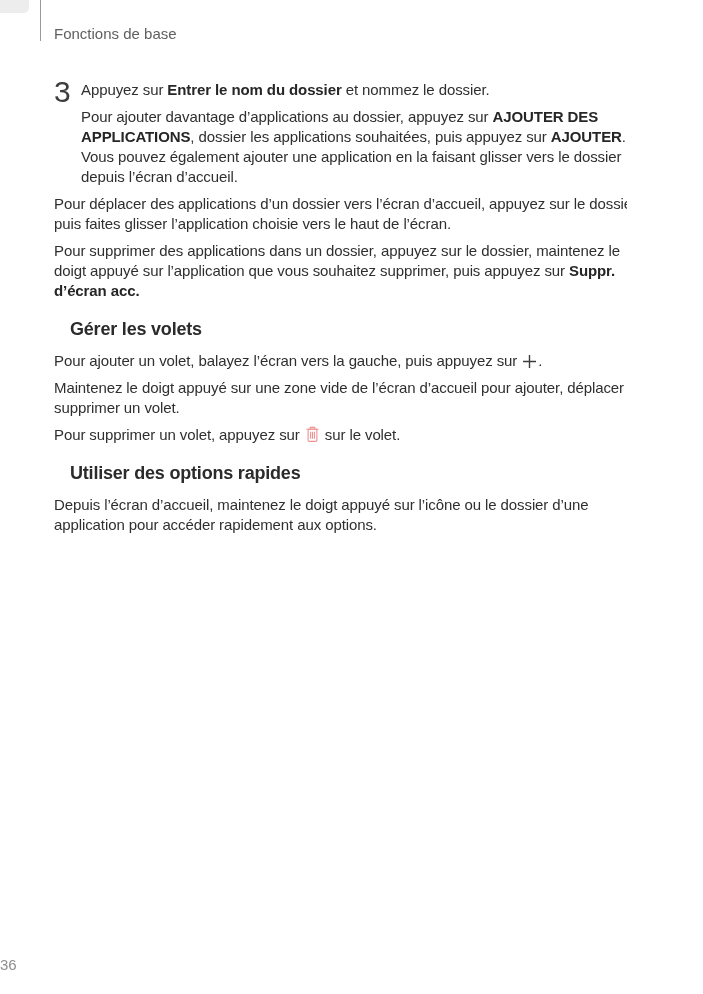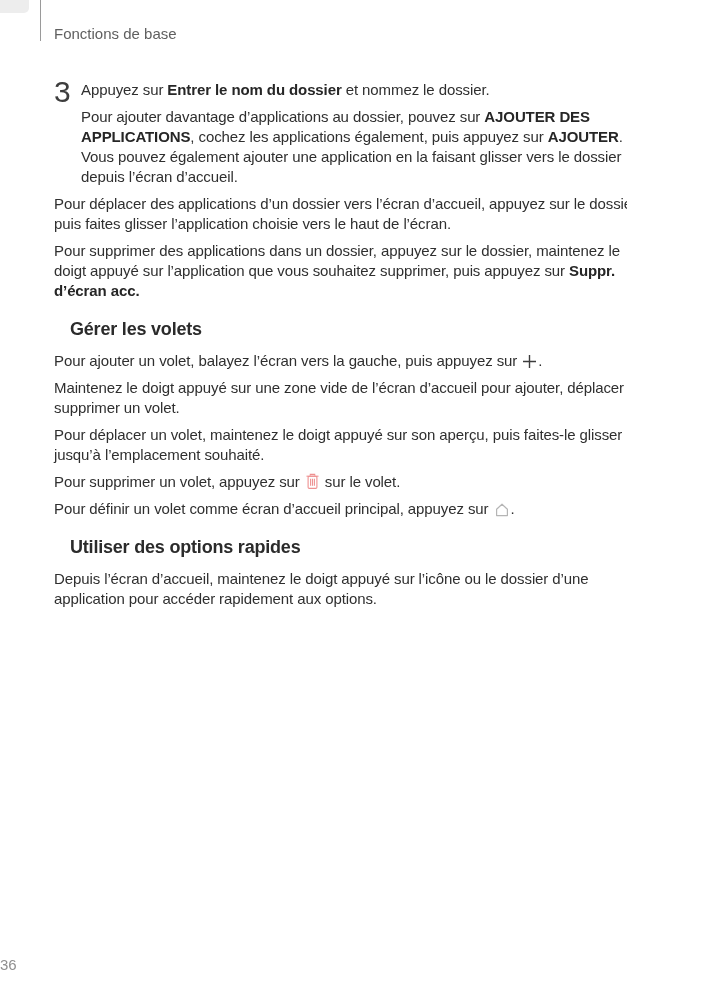--- a/index.html
+++ b/index.html
@@ -89,50 +89,46 @@
   <div class="corner-artifact"></div>
   <div class="header-rule"></div>
   <div class="running-header">Fonctions de base</div>
 
   <div class="content">
 
     <div class="step">
       <div class="step-number">3</div>
       <div class="step-body">
         <p class="para"><span>Appuyez sur </span><b>Entrer le nom du dossier</b><span> et nommez le dossier.</span></p>
-        <p class="para"><span>Pour ajouter davantage d’applications au dossier, pouvez sur </span><b>AJOUTER DES APPLICATIONS</b><span>, cochez les applications également, puis appuyez sur </span><b>AJOUTER</b><span>. Vous pouvez également ajouter une application en la faisant glisser vers le dossier depuis l’écran d’accueil.</span></p>
+        <p class="para"><span>Pour ajouter davantage d’applications au dossier, appuyez sur </span><b>AJOUTER DES APPLICATIONS</b><span>, dossier les applications souhaitées, puis appuyez sur </span><b>AJOUTER</b><span>. Vous pouvez également ajouter une application en la faisant glisser vers le dossier depuis l’écran d’accueil.</span></p>
       </div>
     </div>
 
     <p class="para">Pour déplacer des applications d’un dossier vers l’écran d’accueil, appuyez sur le dossier, puis faites glisser l’application choisie vers le haut de l’écran.</p>
 
     <p class="para"><span>Pour supprimer des applications dans un dossier, appuyez sur le dossier, maintenez le doigt appuyé sur l’application que vous souhaitez supprimer, puis appuyez sur </span><b>Suppr. d’écran acc.</b></p>
 
     <h2 class="section-title">Gérer les volets</h2>
 
     <p class="para"><span>Pour ajouter un volet, balayez l’écran vers la gauche, puis appuyez sur </span><svg class="inline-svg" width="15" height="15" viewBox="0 0 15 15">
           <path d="M7.5 1 V14 M1 7.5 H14" stroke="#3c3c3c" stroke-width="1.4" fill="none"></path>
         </svg><span>.</span></p>
 
     <p class="para">Maintenez le doigt appuyé sur une zone vide de l’écran d’accueil pour ajouter, déplacer ou supprimer un volet.</p>
 
-    <p class="para">Pour déplacer un volet, maintenez le doigt appuyé sur son aperçu, puis faites-le glisser jusqu’à l’emplacement souhaité.</p>
 
     <p class="para"><span>Pour supprimer un volet, appuyez sur </span><svg class="inline-svg" width="15" height="17" viewBox="0 0 15 17">
           <g stroke="#ee9191" stroke-width="1.1" fill="none">
             <path d="M5.3 2.6 V1.4 H9.7 V2.6"></path>
             <path d="M1.5 3.2 H13.5"></path>
             <rect x="3.1" y="3.2" width="8.8" height="12.2" rx="1.2"></rect>
             <path d="M5.6 5.8 V12.8 M7.5 5.8 V12.8 M9.4 5.8 V12.8"></path>
           </g>
         </svg><span> sur le volet.</span></p>
 
-    <p class="para"><span>Pour définir un volet comme écran d’accueil principal, appuyez sur </span><svg class="inline-svg" width="16" height="15" viewBox="0 0 16 15">
-          <path d="M2.6 7.3 L8 2.2 L13.4 7.3 V13.6 H2.6 Z" stroke="#b5b5b5" stroke-width="1.2" fill="none" stroke-linejoin="round"></path>
-        </svg><span>.</span></p>
 
     <h2 class="section-title">Utiliser des options rapides</h2>
 
     <p class="para">Depuis l’écran d’accueil, maintenez le doigt appuyé sur l’icône ou le dossier d’une application pour accéder rapidement aux options.</p>
 
   </div>
 
   <div class="footer-page-number">36</div>
 
 </div>

